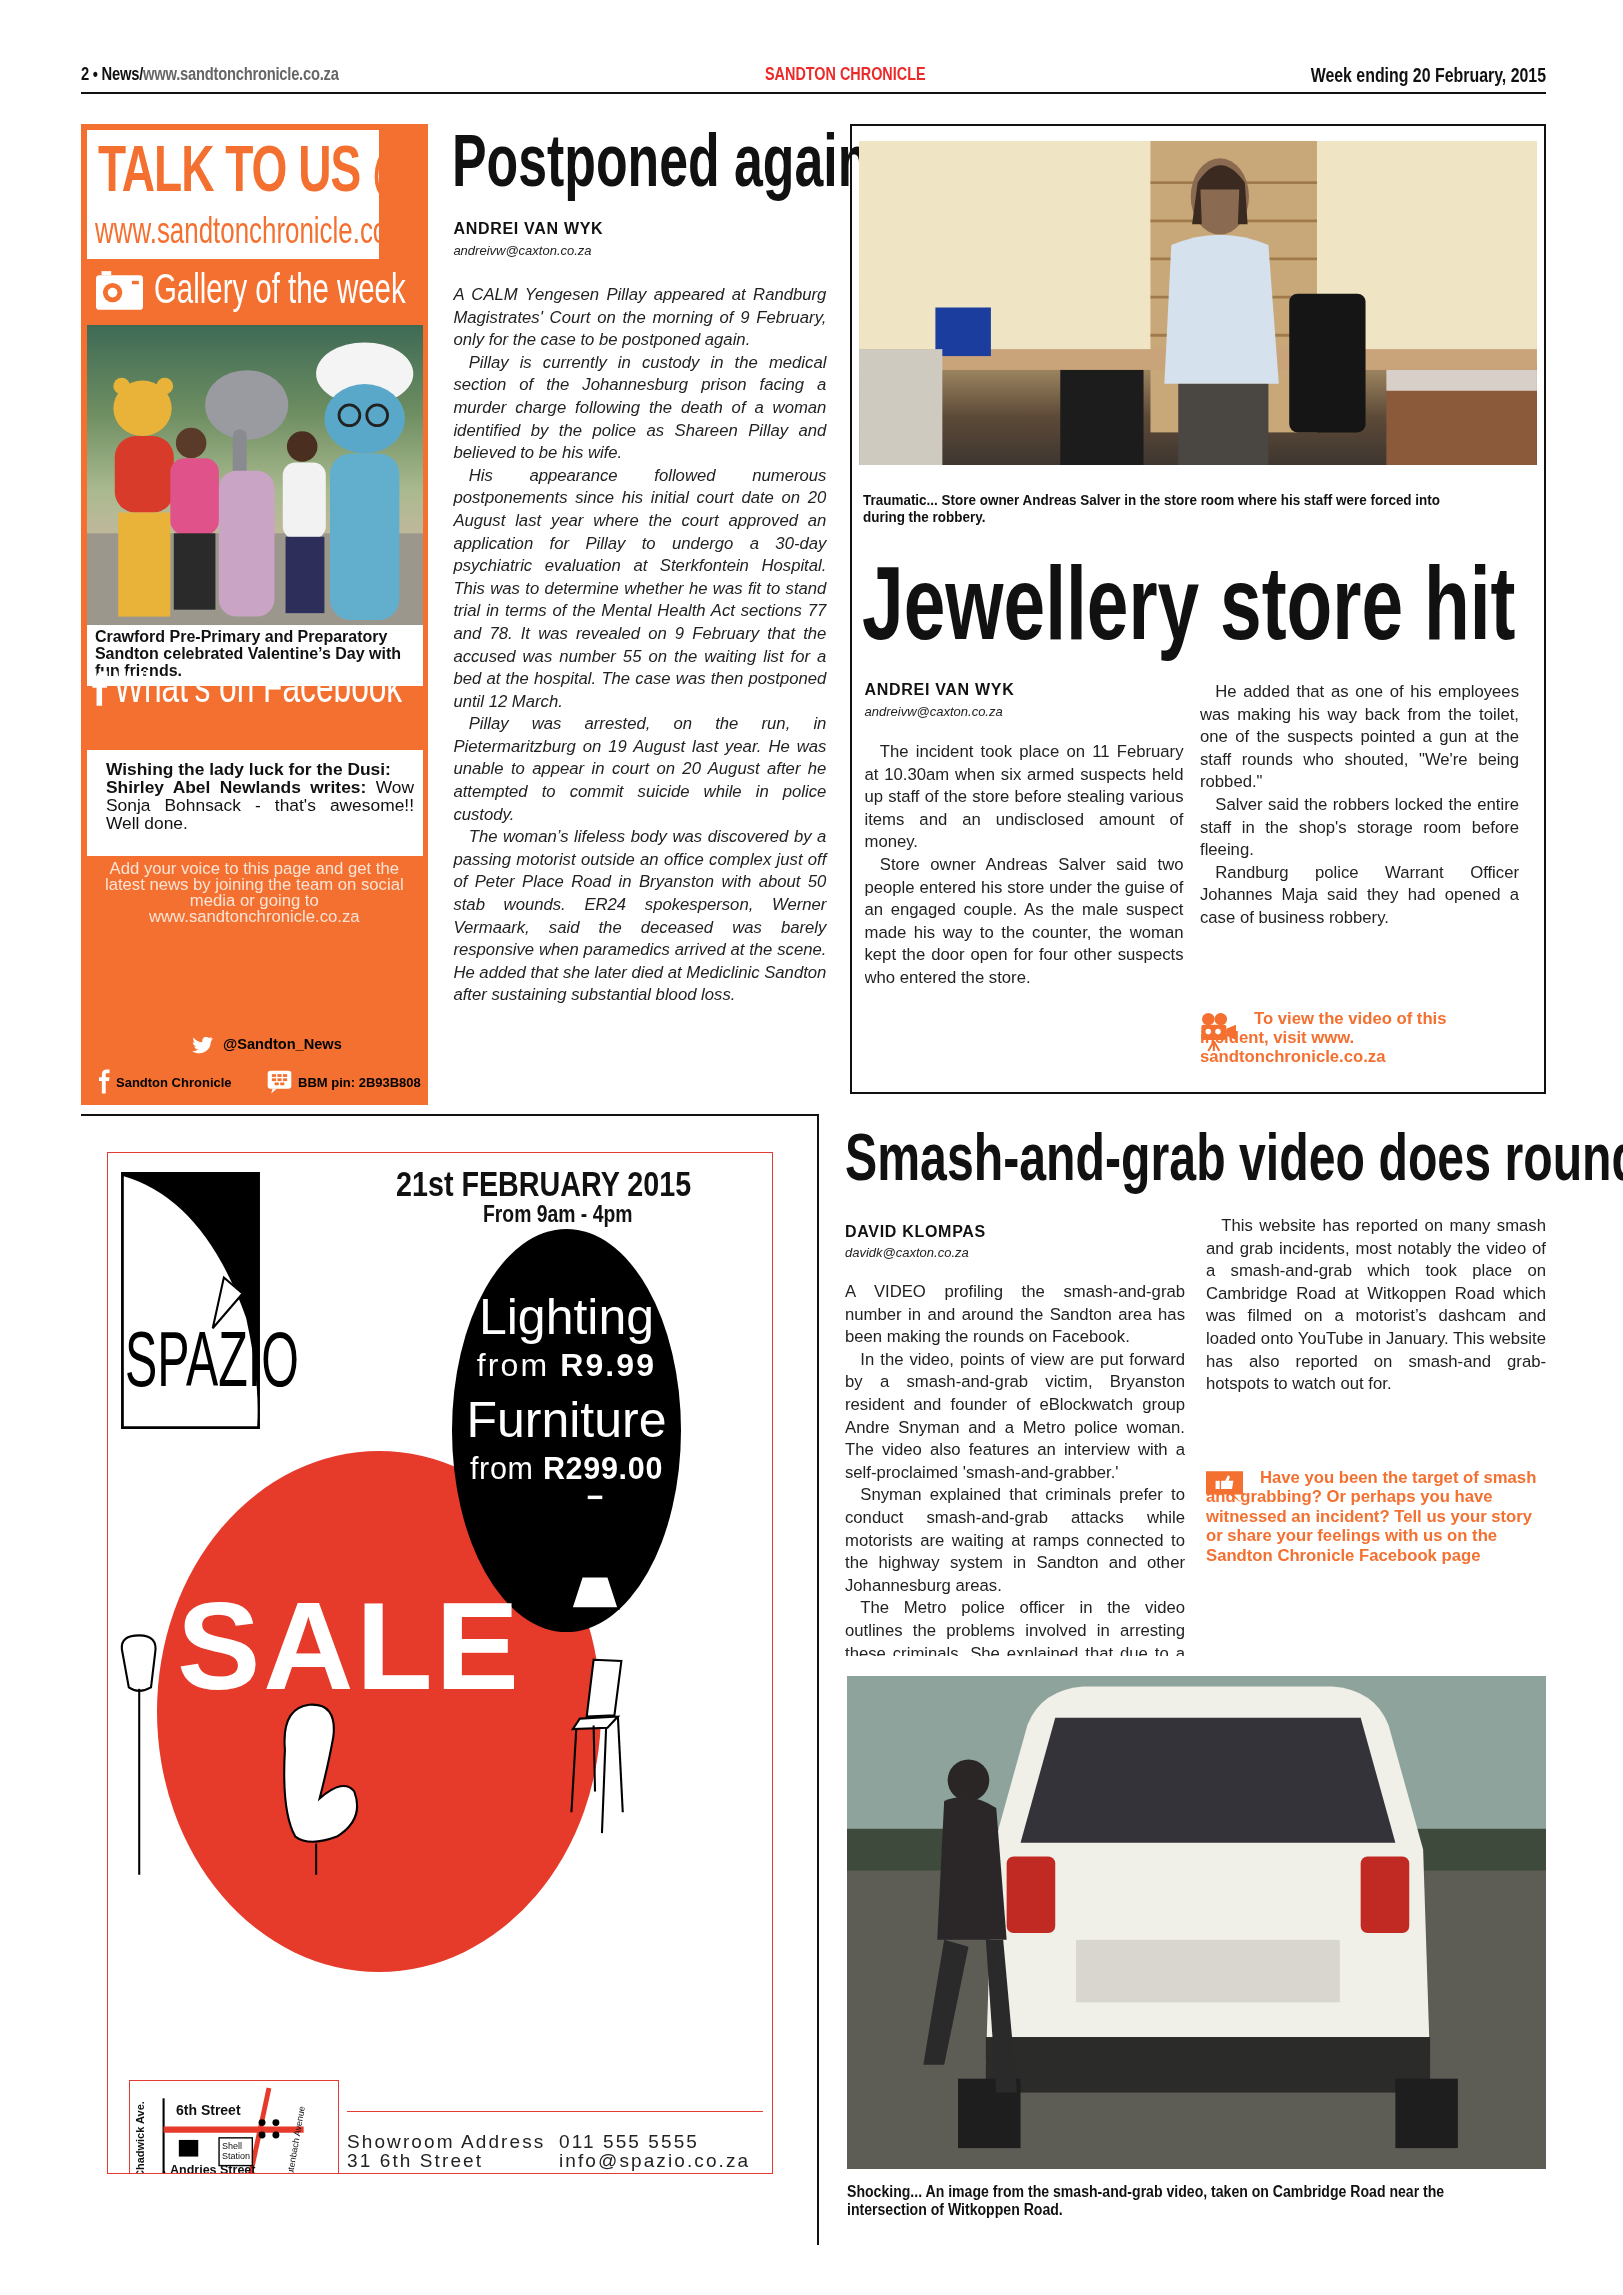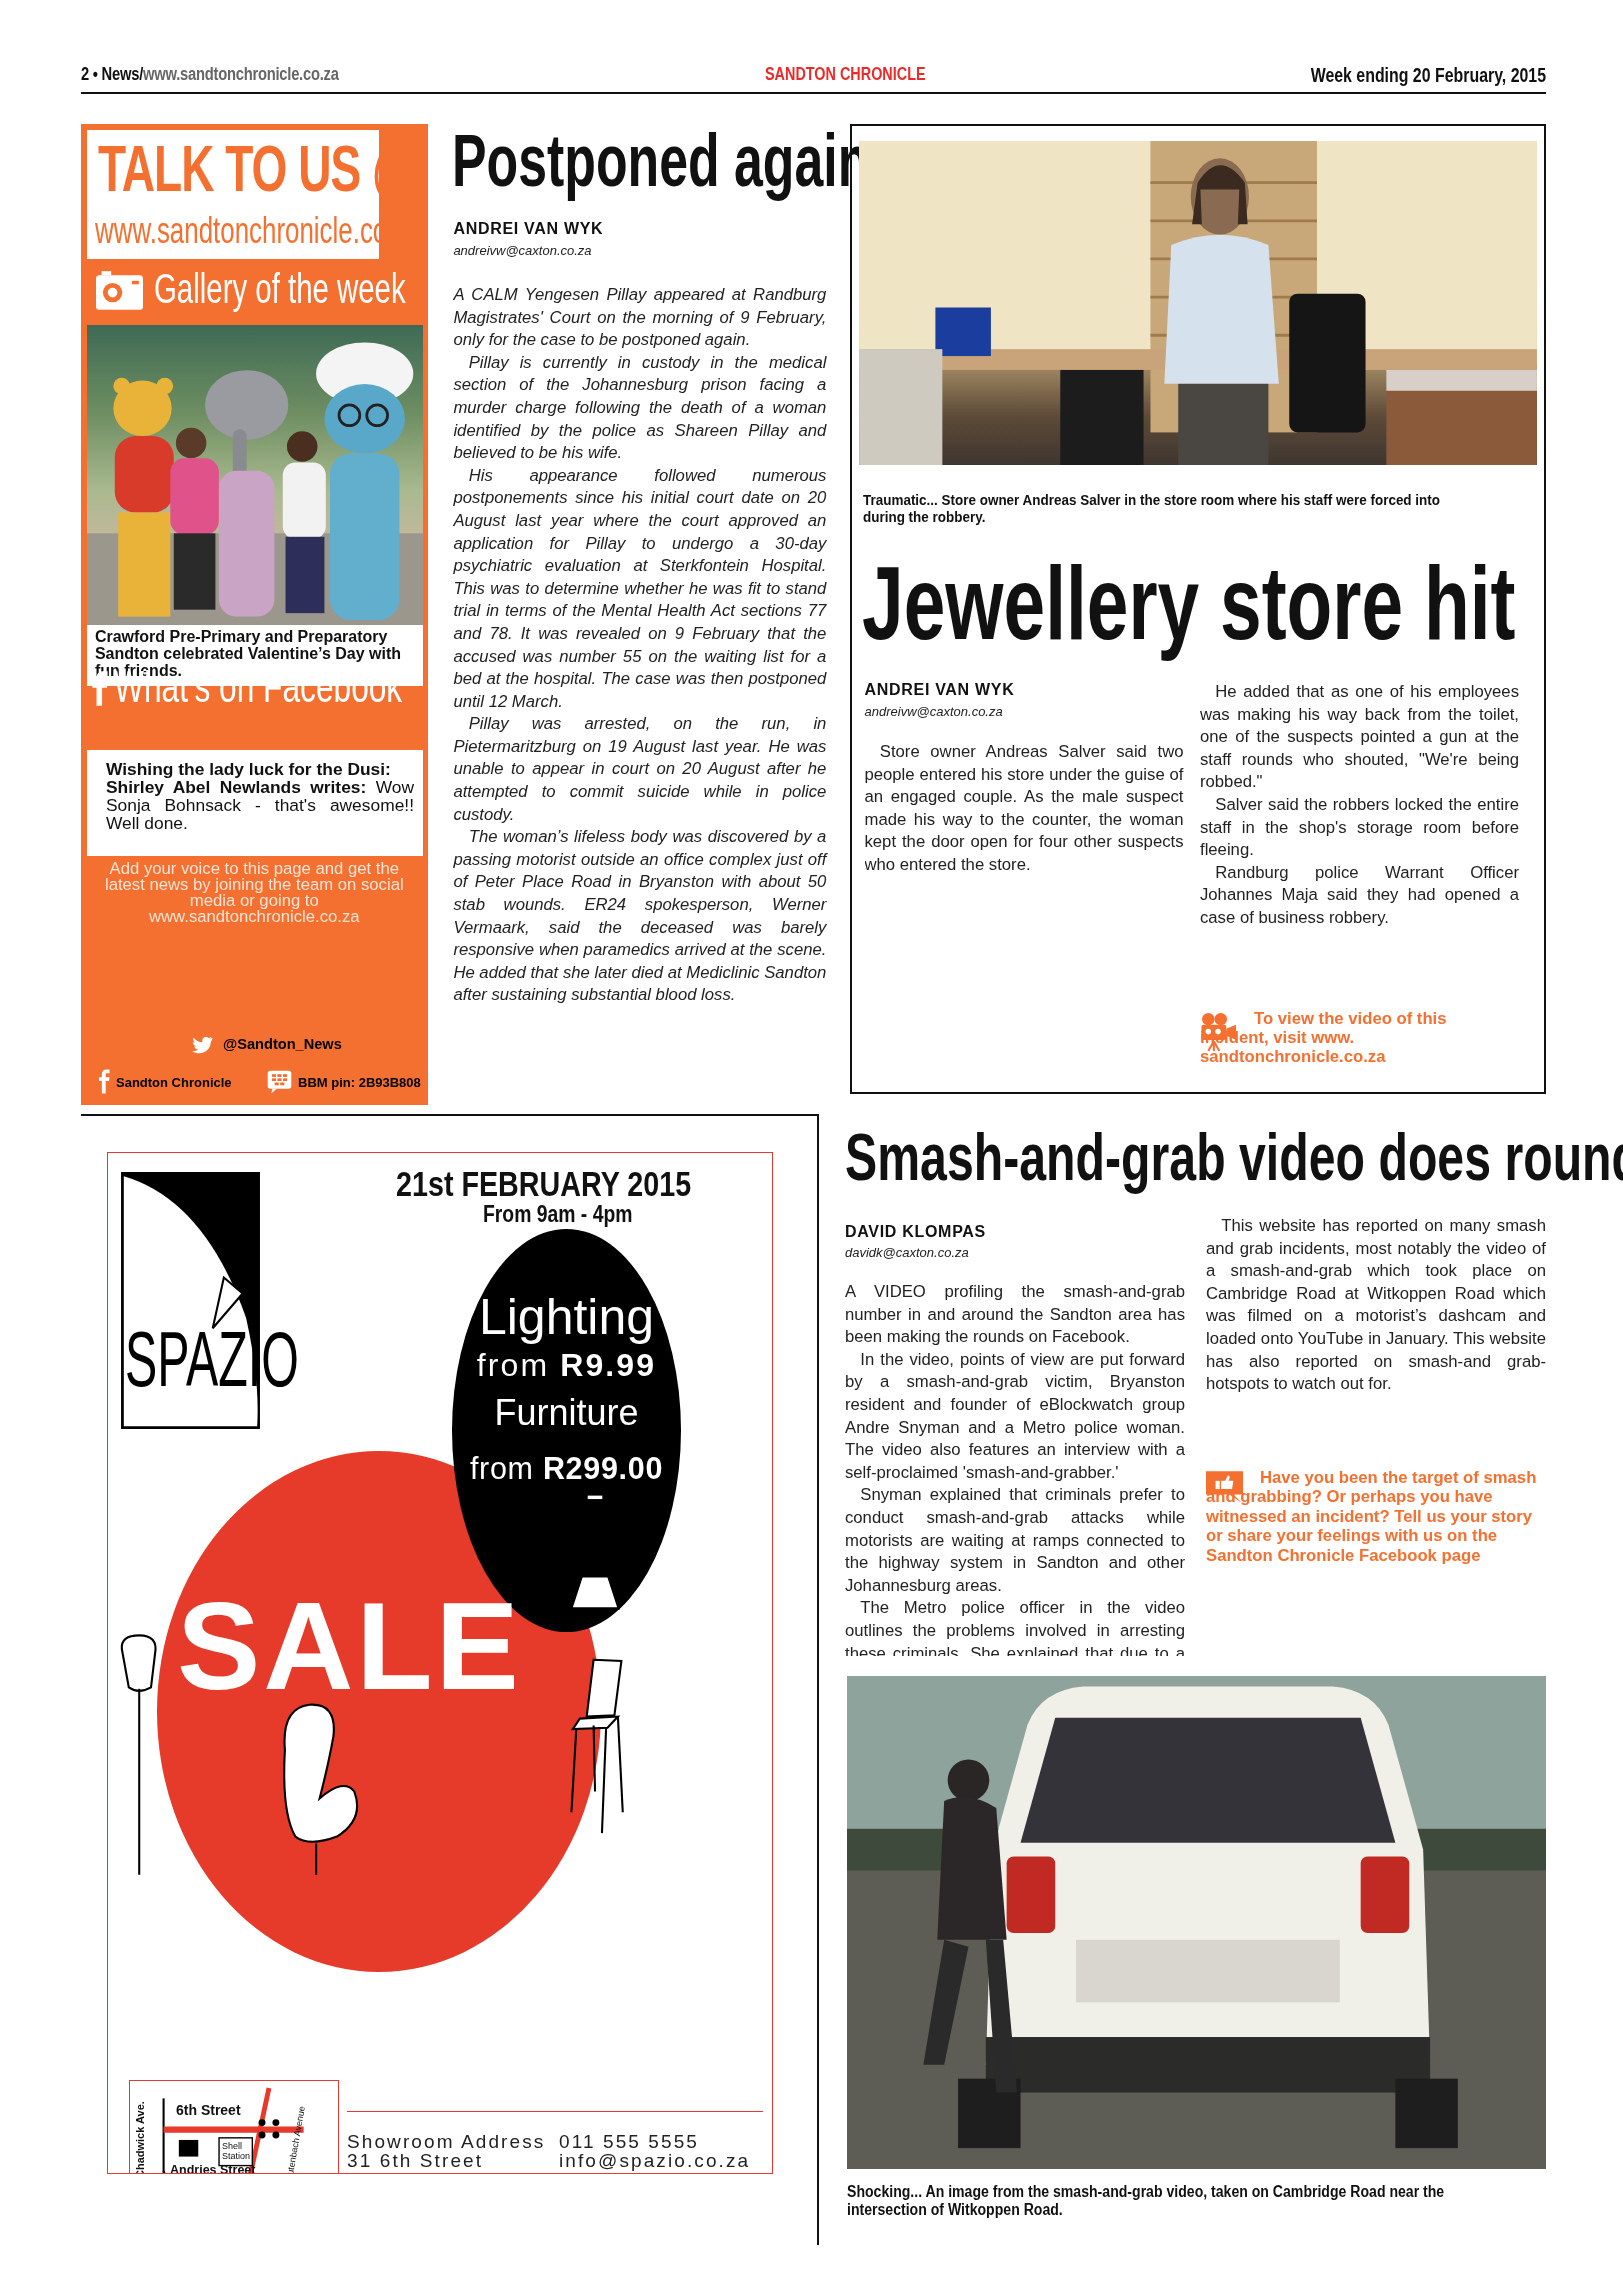--- a/index.html
+++ b/index.html
@@ -215,20 +215,21 @@
       <path d="M450 150 Q520 120 590 150 L605 350 L440 350 Z" fill="#d6e1ee"></path>
       <rect x="460" y="350" width="130" height="117" fill="#4a4742"></rect>
     </svg>
   </div>
   <div class="abs jcaption">Traumatic... Store owner Andreas Salver in the store room where his staff were forced into during the robbery.</div>
   <div class="abs headline jheadline">Jewellery store hit</div>
 
   <div class="abs byline" style="left:12.5px;top:555px;">ANDREI VAN WYK</div>
   <div class="abs email" style="left:12.5px;top:578px;">andreivw@caxton.co.za</div>
   <div class="abs body" style="left:12.5px;top:615px;width:319px;height:333px;overflow:hidden;">
+    <p>The incident took place on 11 February at 10.30am when six armed suspects held up staff of the store before stealing various items and an undisclosed amount of money.</p>
     <p>Store owner Andreas Salver said two people entered his store under the guise of an engaged couple. As the male suspect made his way to the counter, the woman kept the door open for four other suspects who entered the store.</p>
   </div>
   <div class="abs body" style="left:348px;top:555px;width:319px;">
     <p>He added that as one of his employees was making his way back from the toilet, one of the suspects pointed a gun at the staff rounds who shouted, "We're being robbed."</p>
     <p>Salver said the robbers locked the entire staff in the shop's storage room before fleeing.</p>
     <p>Randburg police Warrant Officer Johannes Maja said they had opened a case of business robbery.</p>
   </div>
 
   <div class="abs" style="left:348px;top:883px;width:319px;">
     <svg class="abs" style="left:0;top:2.8px" width="36" height="42" viewBox="0 0 52 60">
@@ -260,21 +261,21 @@
   <div class="abs ad-time">From 9am - 4pm</div>
 
   <div class="abs red-oval"></div>
   <div class="abs black-oval"></div>
 
   <div class="abs oval-text" style="left:344px;top:139px;width:229px;font-size:50px;">Lighting</div>
   <div class="abs oval-text" style="left:344px;top:196px;width:229px;font-size:32px;letter-spacing:2.1px;">
     <span>from</span>
     <b>R9.99</b>
   </div>
-  <div class="abs oval-text" style="left:344px;top:242px;width:229px;font-size:36px;">Furniture</div>
+  <div class="abs oval-text" style="left:344px;top:242px;width:229px;font-size:50px;">Furniture</div>
   <div class="abs oval-text" style="left:344px;top:300px;width:229px;font-size:30.5px;letter-spacing:0.7px;">
     <span>from</span>
     <b>R299.00</b>
   </div>
 
   <div class="abs sale">SALE</div>
 
   <svg class="abs" style="left:0;top:333px" width="666" height="389" viewBox="0 0 960 560" fill="none" stroke="#000" stroke-width="3">
 
     <rect x="690" y="12" width="24" height="8" fill="#fff"></rect>

